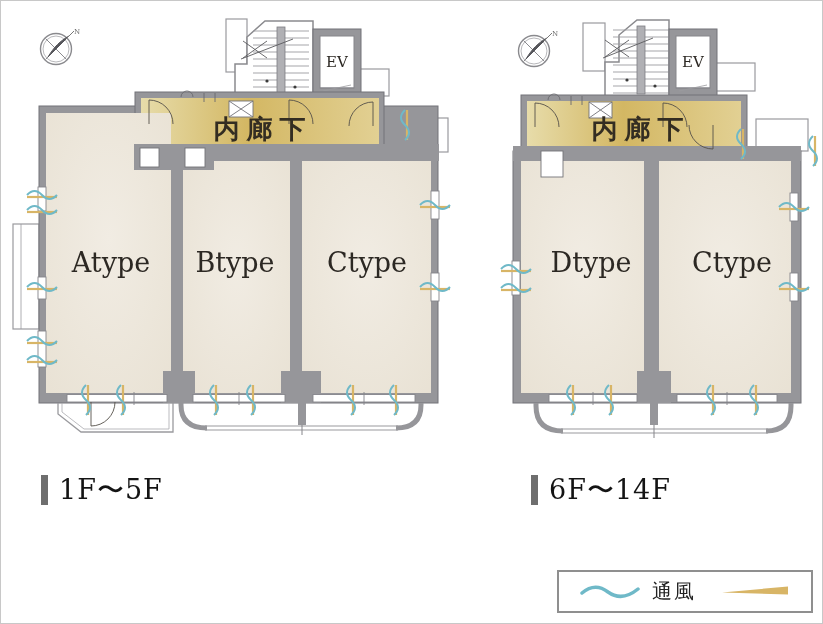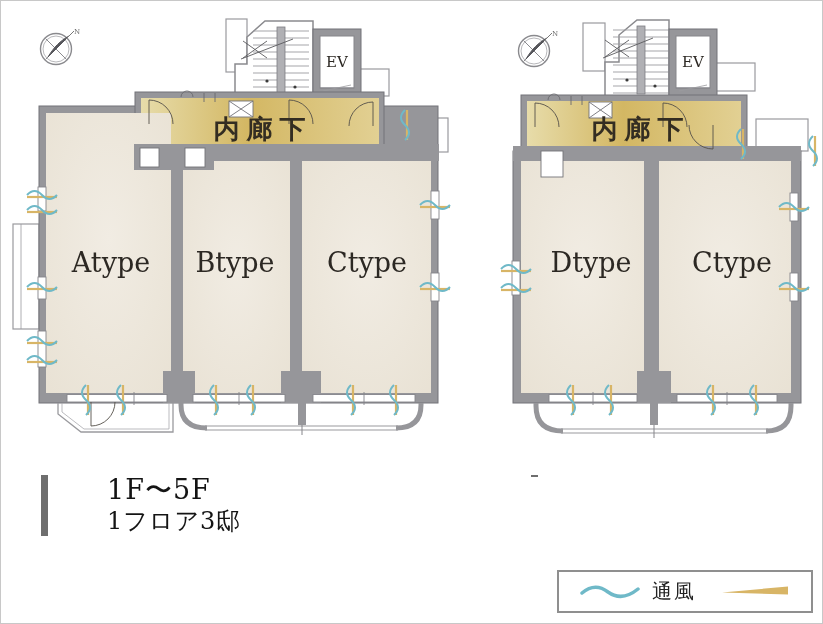--- a/index.html
+++ b/index.html
@@ -4,21 +4,21 @@
 <style>
   html,body{margin:0;padding:0;background:#ffffff;}
   .stage{
     position:relative;width:823px;height:624px;background:#ffffff;
     font-family:"DejaVu Serif","Liberation Serif",serif;
     overflow:hidden;border:1px solid #c8c8c8;box-sizing:border-box;
   }
   svg text{font-family:"DejaVu Serif","Liberation Serif",serif;}
   .caption{position:absolute;display:flex;align-items:stretch;color:#141414;}
   .caption .bar{width:7px;background:#6e6e6e;margin-right:11px;}
-  .caption .lines{display:flex;flex-direction:column;justify-content:space-between;padding:1px 0;margin-left:48px;}
+  .caption .lines{display:flex;justify-content:space-between;padding:1px 0;}
   .caption .l1{font-size:27px;line-height:1.05;letter-spacing:1px;}
   .caption .l2{font-size:24px;line-height:1.1;margin-top:4px;letter-spacing:1px;}
   .legend{
     position:absolute;left:556px;top:569px;width:256px;height:43px;
     border:2px solid #8f8f8f;background:#ffffff;box-sizing:border-box;
     display:flex;align-items:center;justify-content:center;gap:10px;
   }
   .legend .lbl{font-size:20px;color:#222;letter-spacing:2px;}
 </style>
 </head>
@@ -306,26 +306,26 @@
       <use href="#symV" transform="translate(753,399)"></use>
     </g>
   </g>
 </svg>
 
 
 <div class="caption" style="left:40px;top:474px;">
   <div class="bar"></div>
   <div class="lines">
     <div class="l1">1F〜5F</div>
-    <div class="l2">1フロア3邸</div>
   </div>
 </div>
 <div class="caption" style="left:530px;top:474px;">
   <div class="bar"></div>
   <div class="lines">
+    <div class="l1">6F〜14F</div>
   </div>
 </div>
 
 
 <div class="legend">
   <svg width="64" height="20">
     <path d="M4 11 q13 -11 26 -1 q14 10 30 -3" stroke="#6fb9c8" stroke-width="3.5" fill="none" stroke-linecap="round"></path>
   </svg>
   <span class="lbl">通風</span>
   <svg width="72" height="20" style="margin-left:14px">

